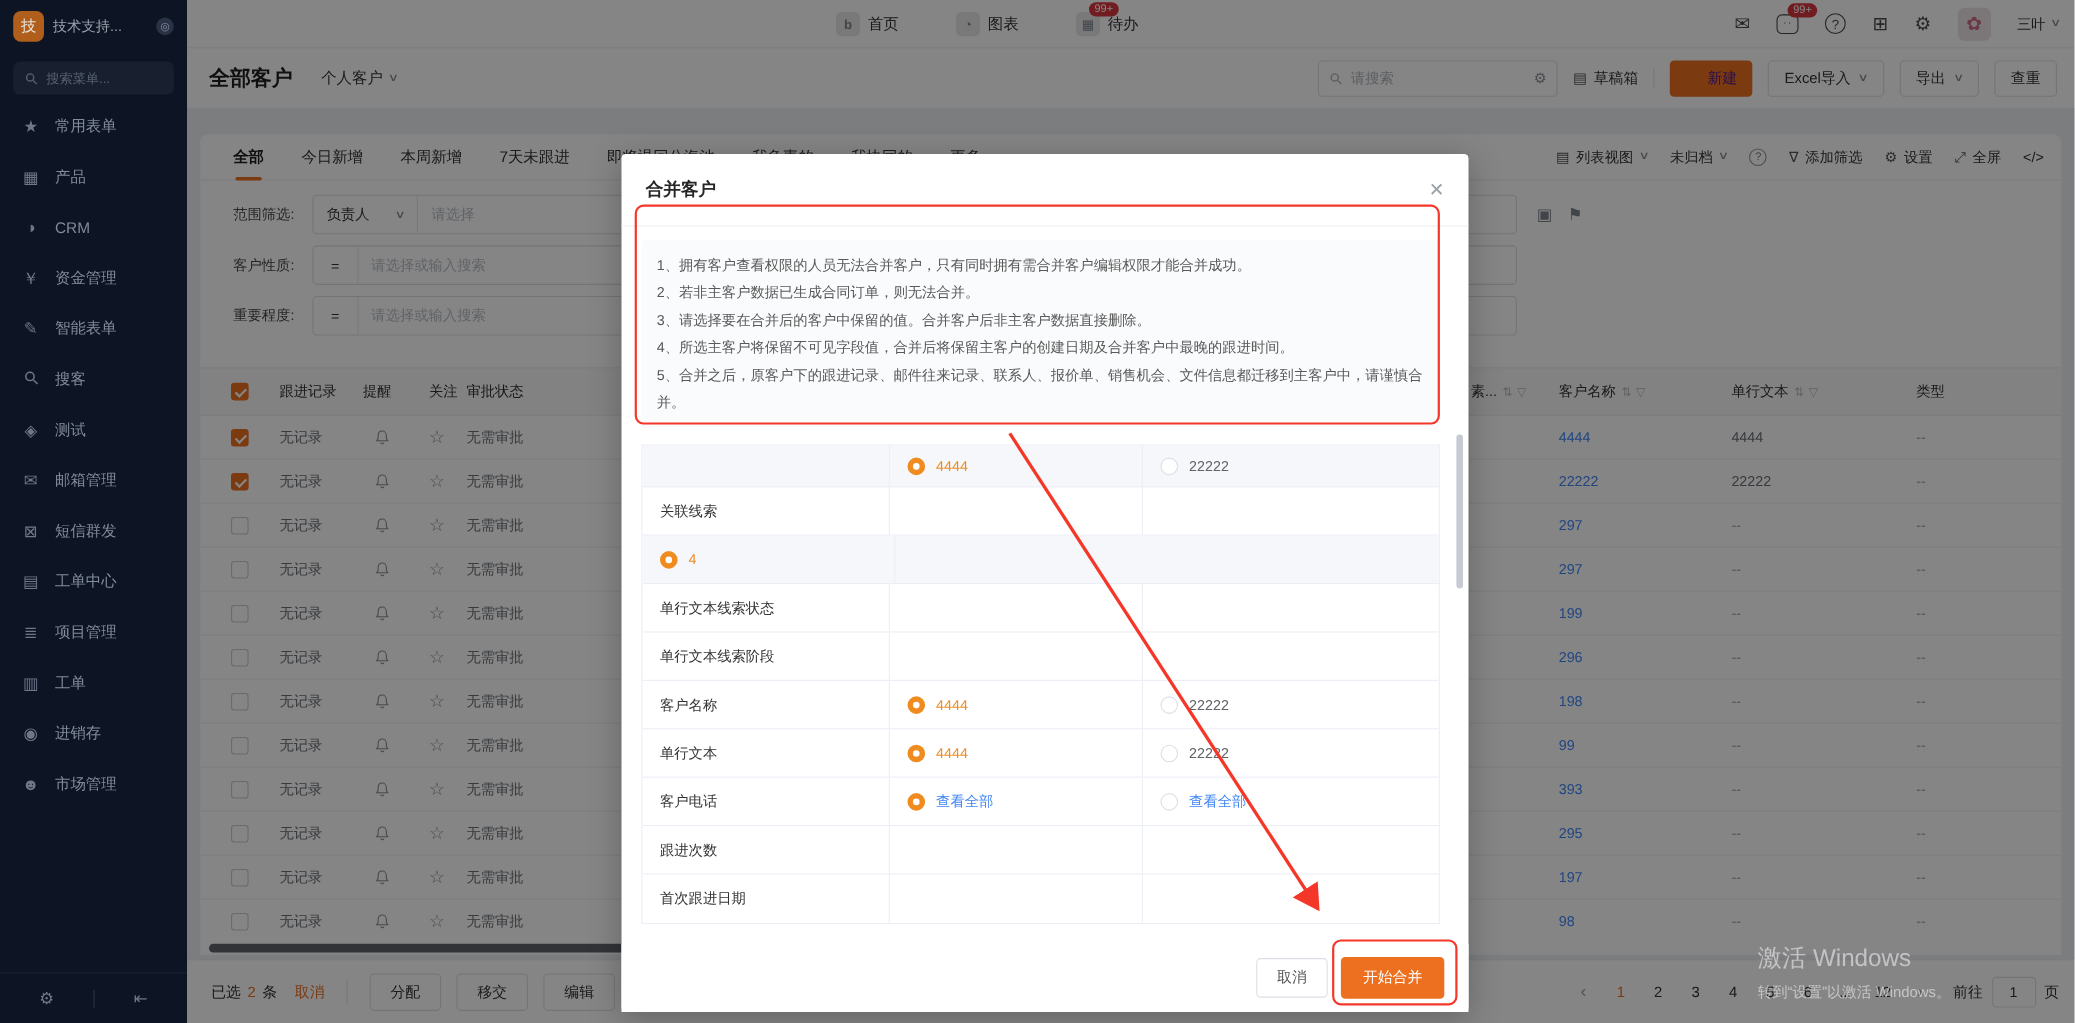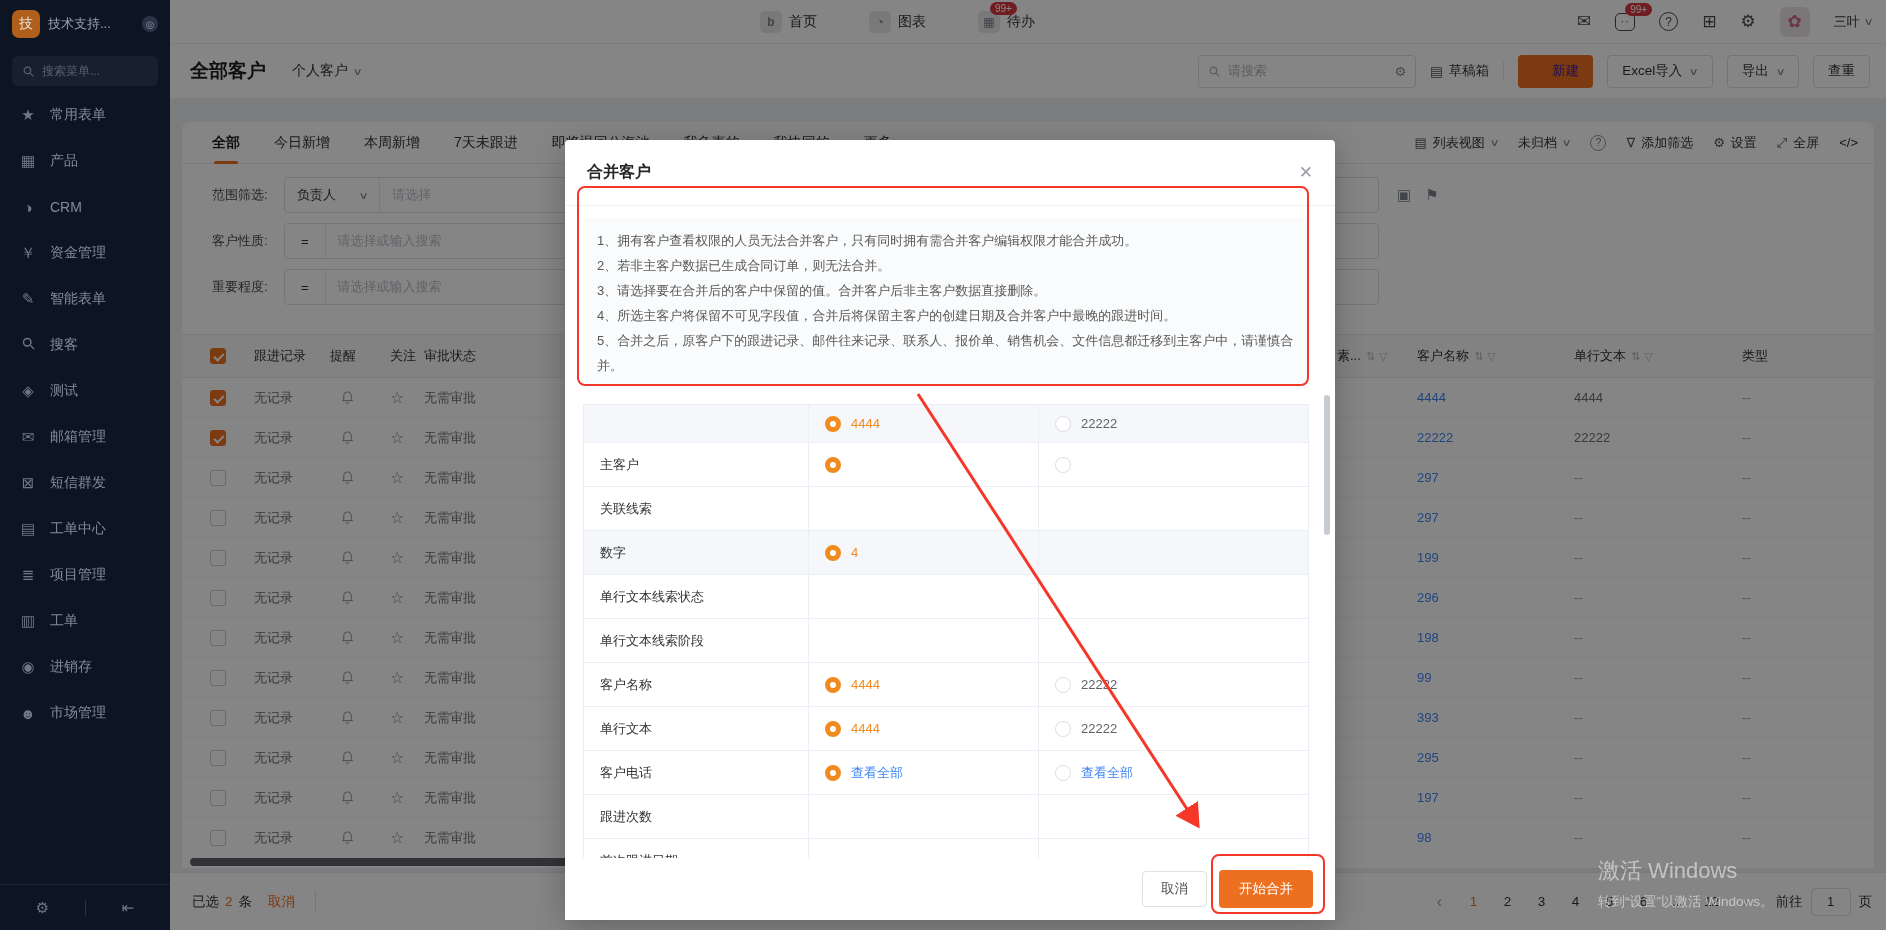--- a/index.html
+++ b/index.html
@@ -642,20 +642,21 @@
   </div>
 
   <div class="bottom-bar">
     <span class="sel-info">
       <span>已选</span>
       <span class="sel-count">2</span>
       <span>条</span>
       <span class="cancel-link">取消</span>
     </span>
     <span class="bb-div"></span>
+    <span id="bb-actions"><button class="bb-btn">分配</button><button class="bb-btn">移交</button><button class="bb-btn">编辑</button></span>
     <div class="pager" id="pager">
         <span class="pg arrow">‹</span>
         <span class="pg active">1</span>
         <span class="pg">2</span>
         <span class="pg">3</span>
         <span class="pg">4</span>
         <span class="pg">5</span>
         <span class="pg">6</span>
         <span class="pg">...</span>
         <span class="pg">12</span>
@@ -695,35 +696,25 @@
           <div class="m-cell mc-a">
             <span class="radio on"></span>
             <span class="val-orange">4444</span>
           </div>
           <div class="m-cell mc-b">
             <span class="radio"></span>
             <span class="val-plain">22222</span>
           </div>
         </div>
         <div class="m-row">
-          <div class="m-cell mc-label">主客户</div>
-          <div class="m-cell mc-a">
-            <span class="radio on"></span>
-          </div>
-          <div class="m-cell mc-b">
-            <span class="radio"></span>
-          </div>
-        </div>
-        <div class="m-row">
           <div class="m-cell mc-label">关联线索</div>
           <div class="m-cell mc-a"></div>
           <div class="m-cell mc-b"></div>
         </div>
         <div class="m-row shaded">
-          <div class="m-cell mc-label">数字</div>
           <div class="m-cell mc-a">
             <span class="radio on"></span>
             <span class="val-orange">4</span>
           </div>
           <div class="m-cell mc-b"></div>
         </div>
         <div class="m-row">
           <div class="m-cell mc-label">单行文本线索状态</div>
           <div class="m-cell mc-a"></div>
           <div class="m-cell mc-b"></div>

